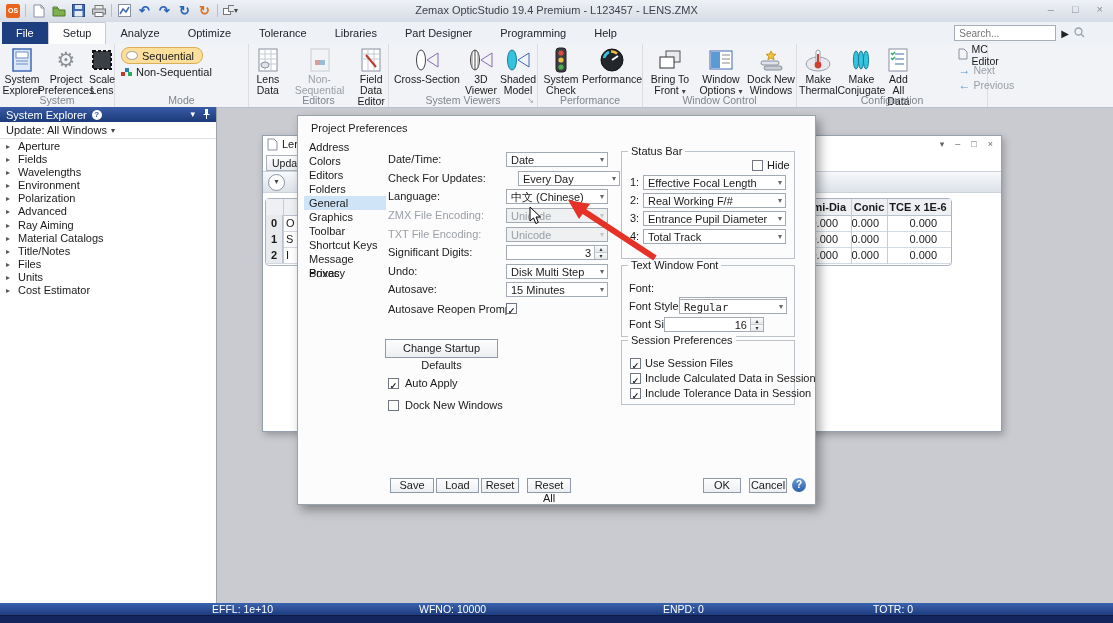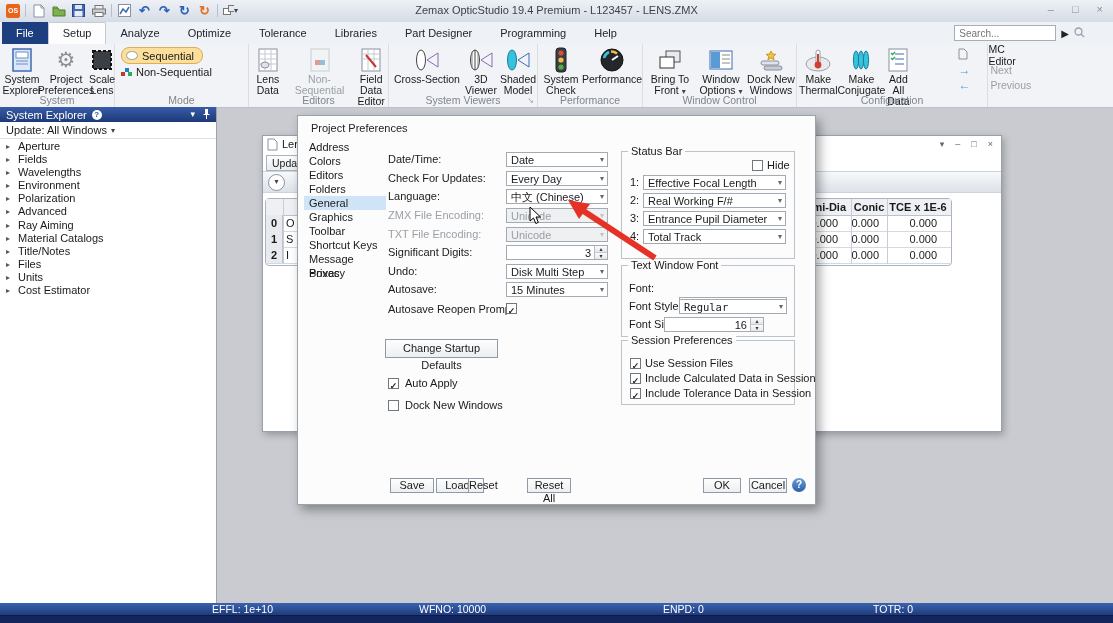--- a/index.html
+++ b/index.html
@@ -39,21 +39,21 @@
   .bb.disabled .lbl{color:#9aa0a6;}
   .iconbox{width:26px;height:26px;display:flex;align-items:center;justify-content:center;}
   .gear{font-size:21px;color:#8d9097;line-height:22px;}
   .pill{position:absolute;left:6px;top:3px;height:15px;background:#fbdf9a;border:1px solid #dcaf56;
         border-radius:8px;display:flex;align-items:center;padding:0 8px 0 4px;gap:4px;}
   .egg{width:10px;height:7px;background:#fff;border:1px solid #a9a9a9;border-radius:50%;}
   .modensq{position:absolute;left:6px;top:22px;display:flex;align-items:center;gap:4px;}
   .triad{display:inline-block;width:11px;height:10px;position:relative;}
   .triad i{position:absolute;width:4px;height:4px;}
   .cfgstack{display:flex;flex-direction:column;padding-top:4px;gap:2px;margin-left:4px;}
-  .cfgrow{display:flex;align-items:center;gap:20px;height:13px;font-size:10.5px;padding-left:43px;}
+  .cfgrow{display:flex;align-items:center;gap:3px;height:13px;font-size:10.5px;padding-left:43px;}
   .cfgrow.disabled{color:#9aa0a6;}
   .arrowch{font-size:12px;font-weight:bold;color:#5b9bd5;}
   .ddm{font-size:8px;color:#444;}
   
   .expanel{left:0;top:107px;width:216px;height:496px;background:#fff;border-right:1px solid #9ea3ab;}
   .exhead{position:absolute;left:0;top:0;width:216px;height:15px;
           background:linear-gradient(#3a5ca8,#1c3a78);color:#fff;display:flex;align-items:center;padding-left:6px;gap:5px;box-sizing:border-box;}
   .qcircle{width:10px;height:10px;border-radius:50%;background:#fff;color:#2a52a0;font-size:8px;font-weight:bold;
            display:inline-flex;align-items:center;justify-content:center;}
   .exctrl{position:absolute;right:6px;top:2px;display:flex;gap:8px;color:#fff;font-size:9px;}
@@ -540,21 +540,21 @@
       <div class="dni">Privacy</div>
     </div>
 
     <span class="flabel" style="top:36px;">Date/Time:</span>
     <div class="combo" style="left:208px;top:36px;width:102px;">
       <span class="cval">Date</span>
         <span class="chev">▾</span>
     </div>
 
     <span class="flabel" style="top:55px;">Check For Updates:</span>
-    <div class="combo" style="left:208px;top:55px;width:102px;">
+    <div class="combo" style="left:220px;top:55px;width:102px;">
       <span class="cval">Every Day</span>
         <span class="chev">▾</span>
     </div>
 
     <span class="flabel" style="top:73px;">Language:</span>
     <div class="combo" style="left:208px;top:73px;width:102px;">
       <span class="cval">中文 (Chinese)</span>
         <span class="chev">▾</span>
     </div>
 
@@ -597,21 +597,21 @@
     <div class="btn" style="left:87px;top:223px;width:113px;height:19px;line-height:17px;">Change Startup Defaults</div>
 
     <span class="cb" style="left:90px;top:262px;"><span class="tick">✓</span></span>
     <span class="cblabel" style="left:107px;top:261px;">Auto Apply</span>
 
     <span class="cb" style="left:90px;top:284px;"></span>
     <span class="cblabel" style="left:107px;top:283px;">Dock New Windows</span>
 
     <div class="btn" style="left:92px;top:362px;width:44px;height:15px;line-height:13px;">Save</div>
     <div class="btn" style="left:138px;top:362px;width:43px;height:15px;line-height:13px;">Load</div>
-    <div class="btn" style="left:170px;top:362px;width:16px;height:15px;line-height:13px;">Reset</div>
+    <div class="btn" style="left:183px;top:362px;width:38px;height:15px;line-height:13px;">Reset</div>
     <div class="btn" style="left:229px;top:362px;width:44px;height:15px;line-height:13px;">Reset All</div>
 
     <div class="gb" style="left:323px;top:35px;width:172px;height:106px;">
       <span class="gb-t">Status Bar</span>
       <span class="cb" style="left:130px;top:8px;"></span>
       <span class="cblabel" style="left:145px;top:7px;">Hide</span>
       <span class="cblabel" style="left:8px;top:24px;">1:</span>
       <div class="combo" style="left:21px;top:23px;width:143px;">
           <span class="cval">Effective Focal Length</span>
           <span class="chev">▾</span>

